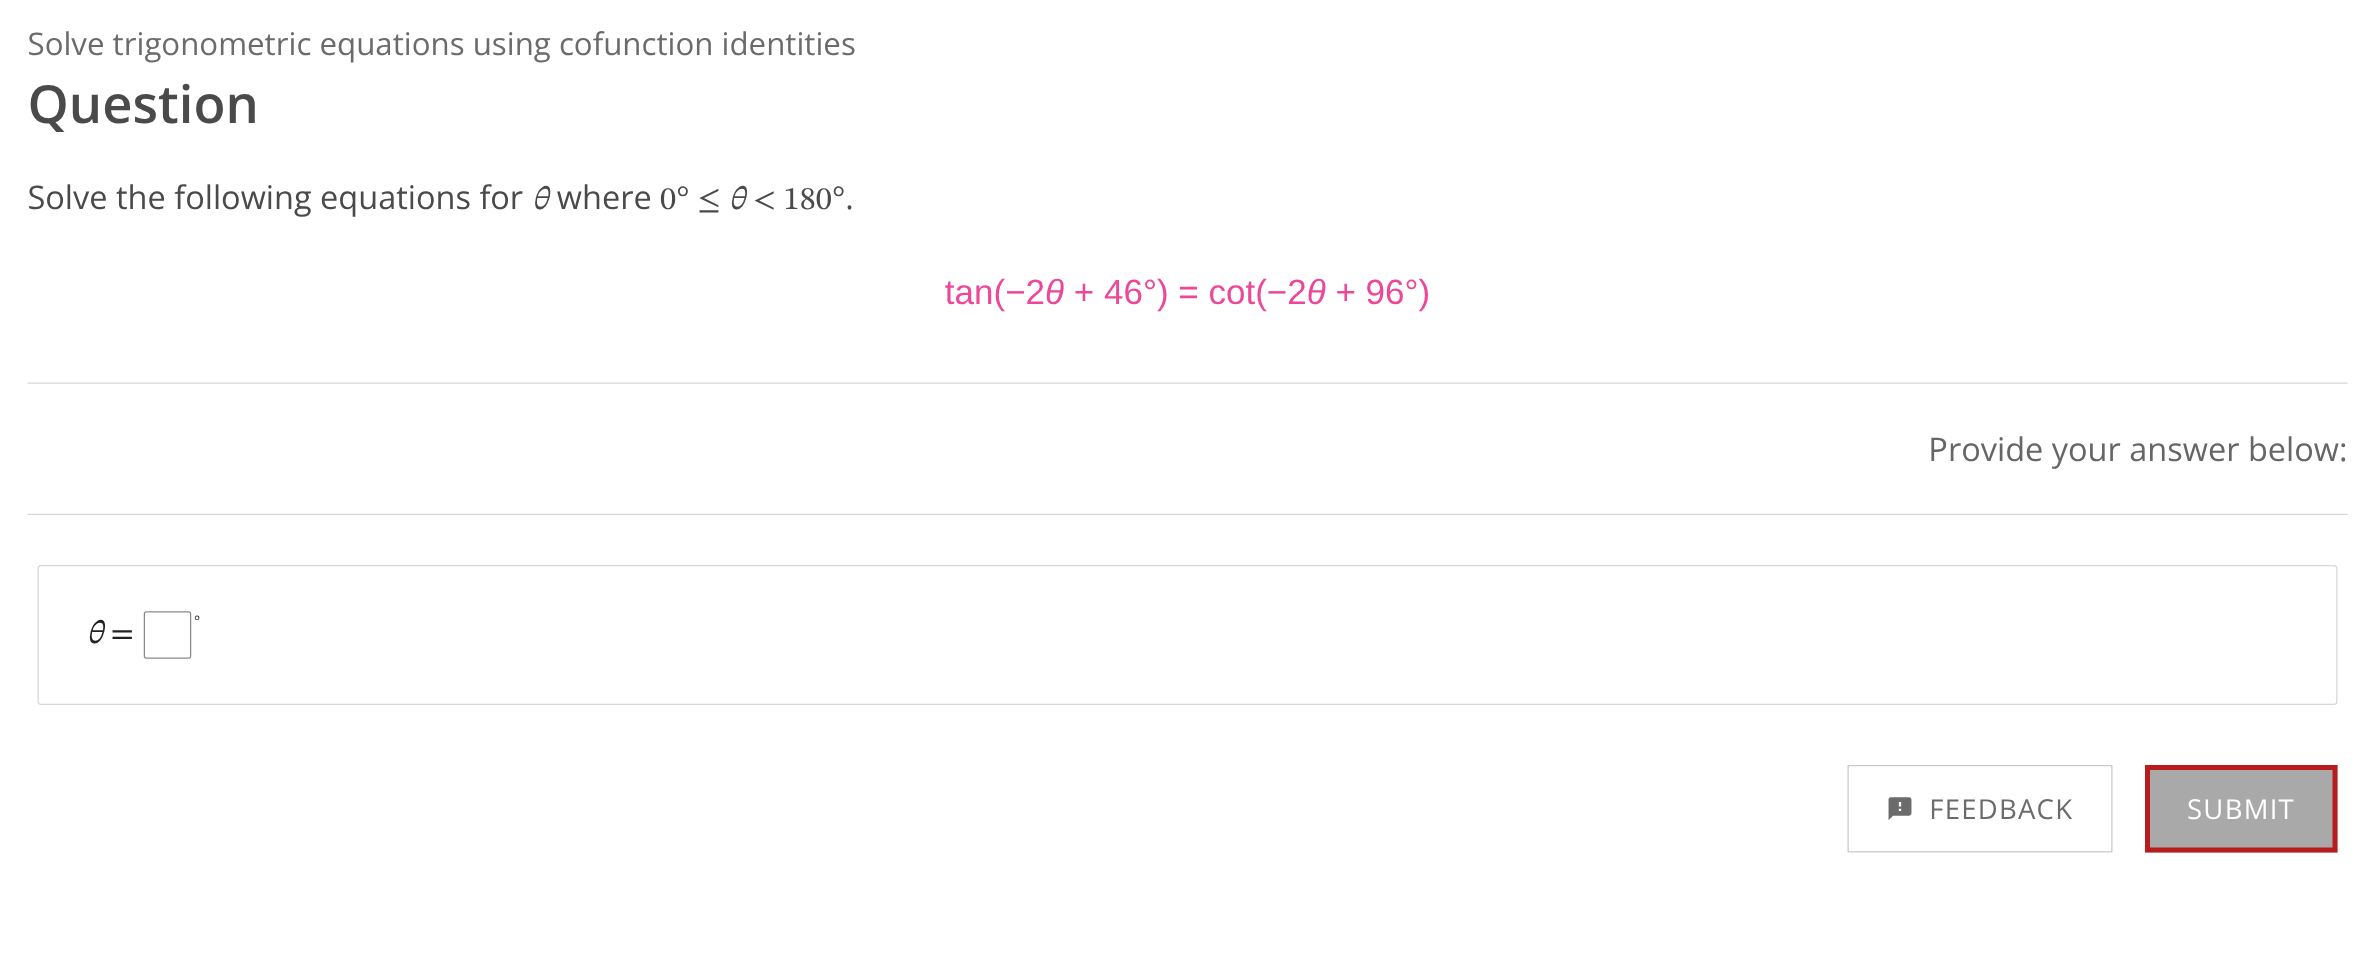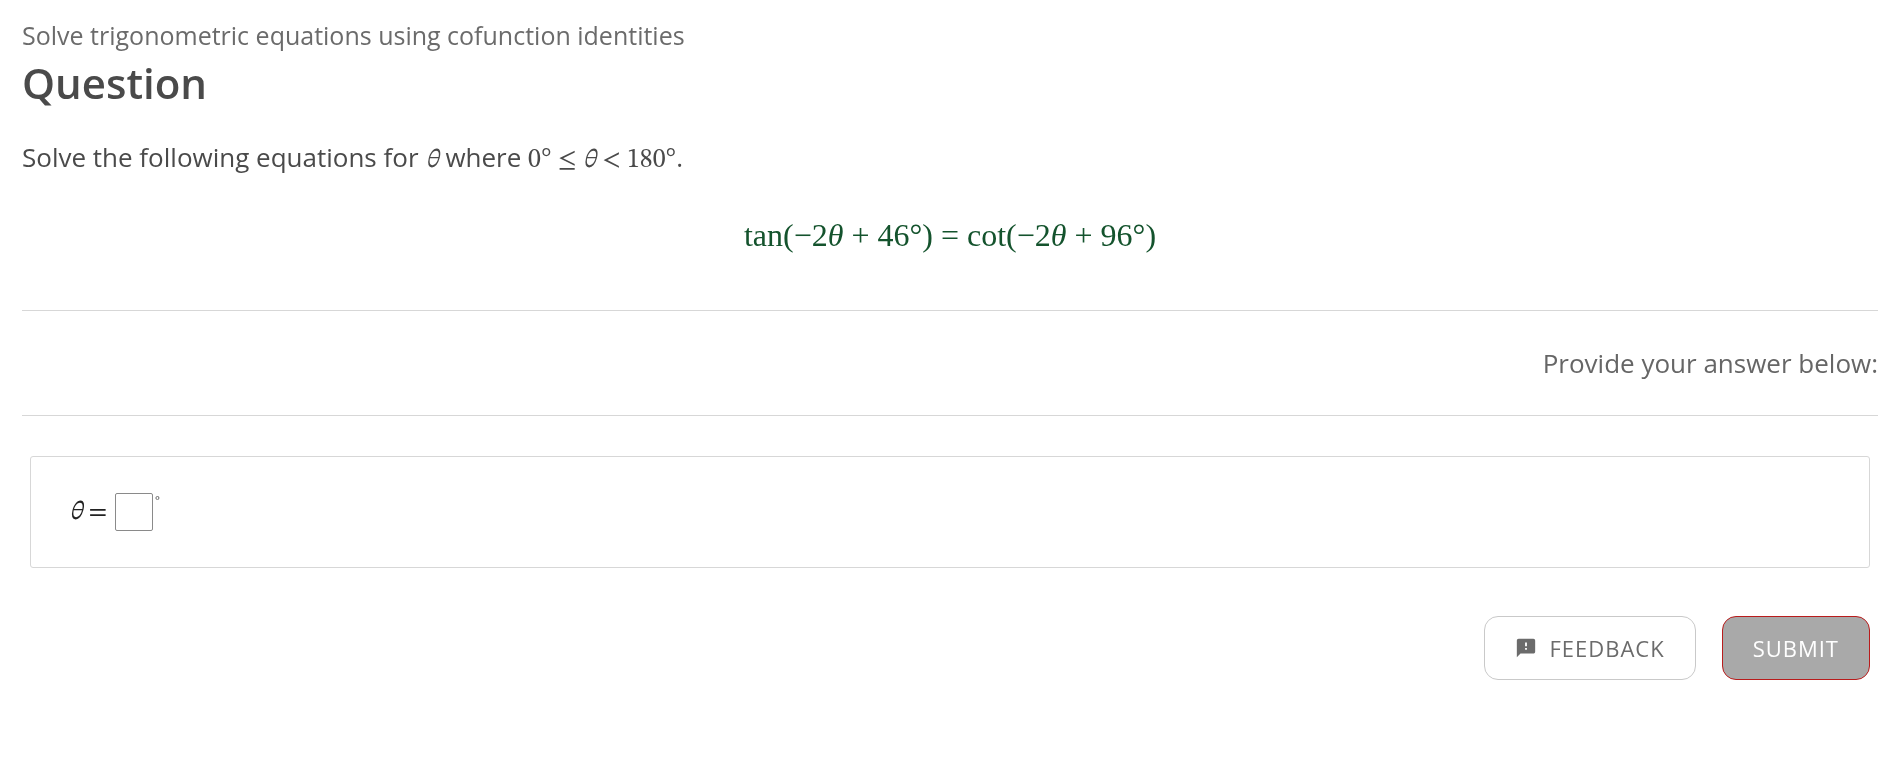--- a/index.html
+++ b/index.html
@@ -24,23 +24,23 @@
     margin: 0 0 28px 0;
   }
   .prompt {
     font-size: 26px;
     color: #4a4a4a;
     margin: 0 0 40px 0;
     font-weight: 400;
   }
   .equation-row {
     text-align: center;
-    font-family: Liberation Serif, serif;
-    font-size: 32px;
-    color: #14532d;
+    font-family: Liberation Sans, sans-serif;
+    font-size: 28px;
+    color: #ec4899;
     margin-bottom: 56px;
   }
   .math-serif {
     font-family: "Cambria Math", "STIX Two Math", "Times New Roman", serif;
   }
   .theta { font-style: italic; }
   hr.sep {
     border: none;
     border-top: 1px solid #d7d7d7;
     margin: 0;
@@ -88,36 +88,36 @@
     justify-content: flex-end;
     gap: 26px;
     margin-top: 48px;
     padding-right: 8px;
   }
   .btn {
     font-size: 22px;
     letter-spacing: 1px;
     font-weight: 400;
     padding: 16px 30px;
-    border-radius: 14px;
+    border-radius: 0;
     cursor: pointer;
     font-family: inherit;
     display: flex;
     align-items: center;
     gap: 12px;
   }
   .btn-outline {
     background: #fff;
     color: #6b6b6b;
     border: 1px solid #c9c9c9;
   }
   .btn-solid {
     background: #a9a9a9;
     color: #fff;
-    border: 1px solid #b91c1c;
+    border: 4px solid #b91c1c;
   }
   .feedback-icon {
     width: 22px;
     height: 22px;
     fill: #6b6b6b;
   }
 </style>
 </head>
 <body>
 

